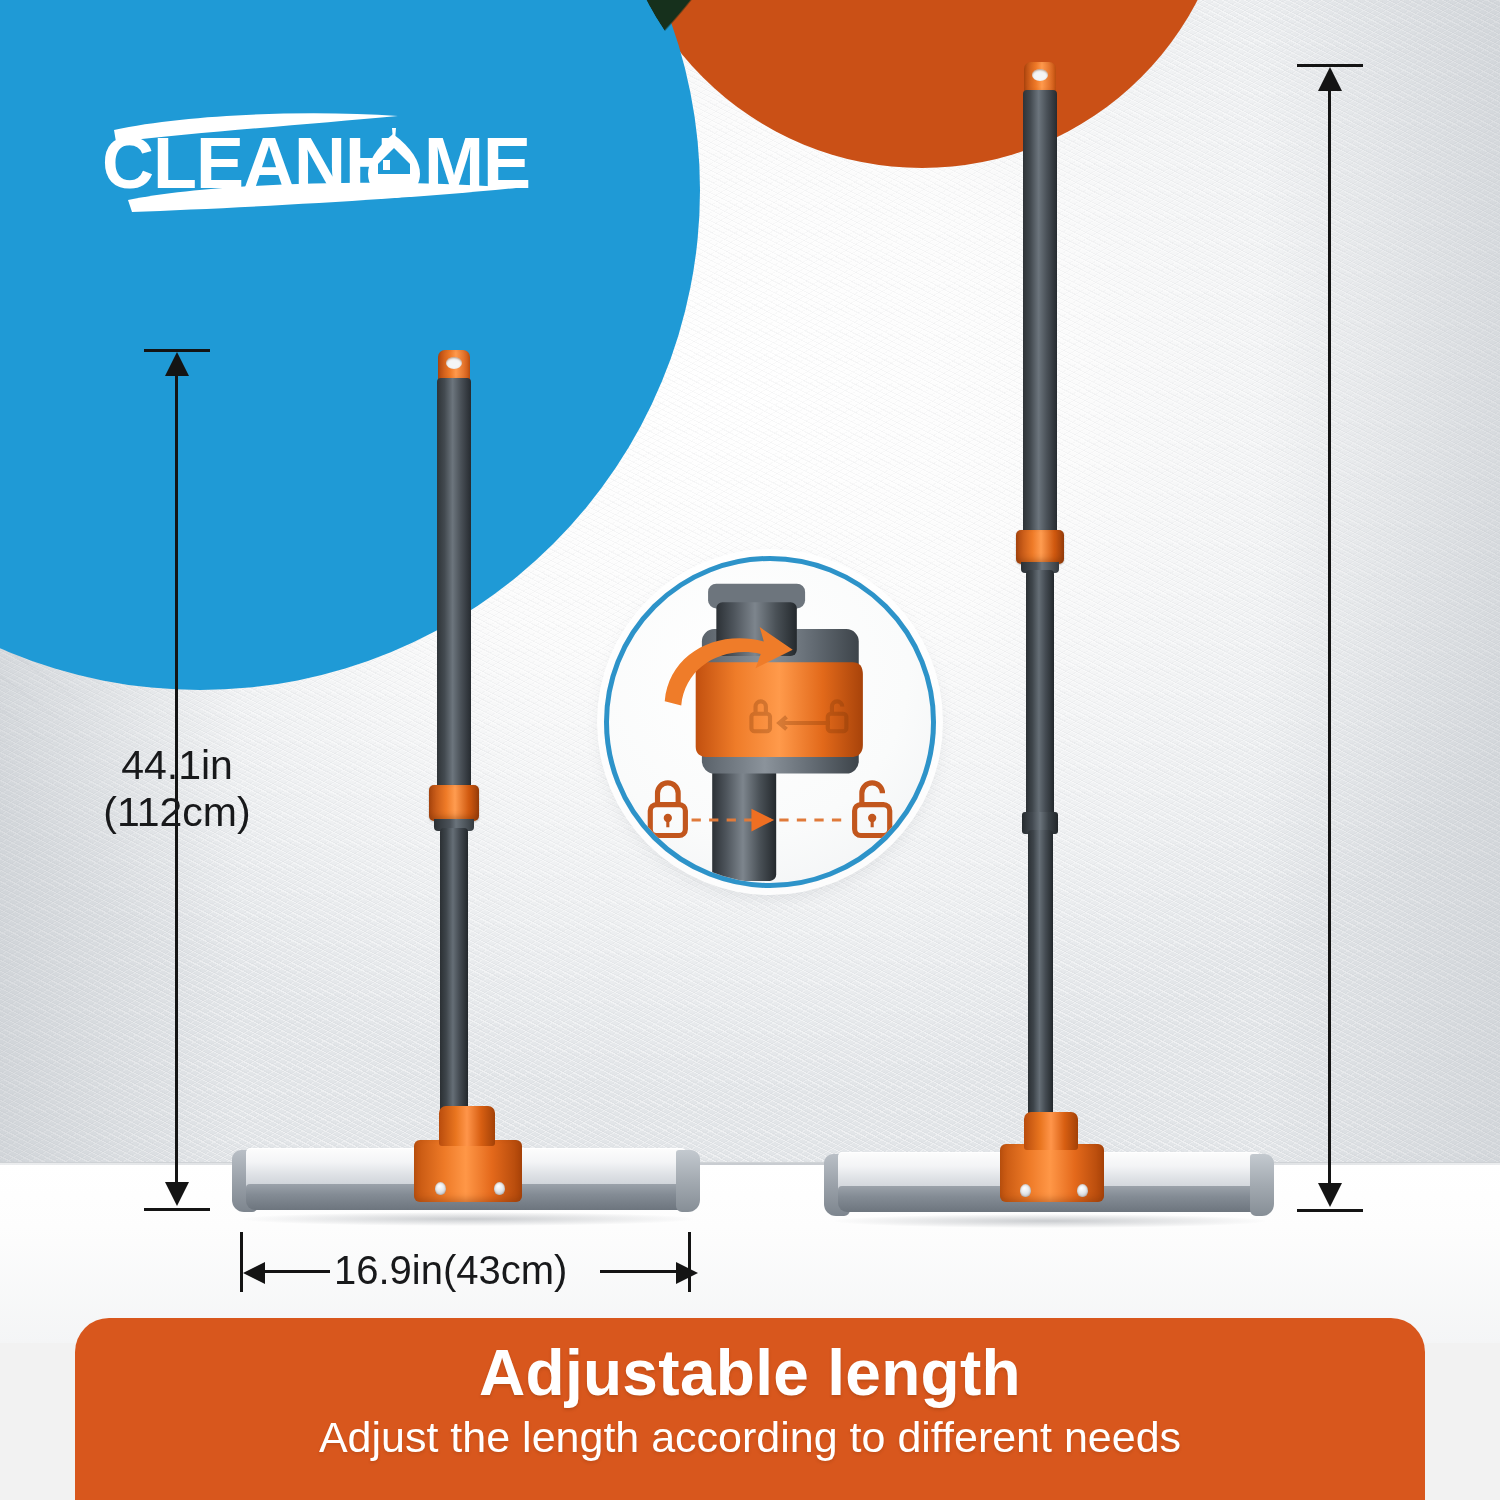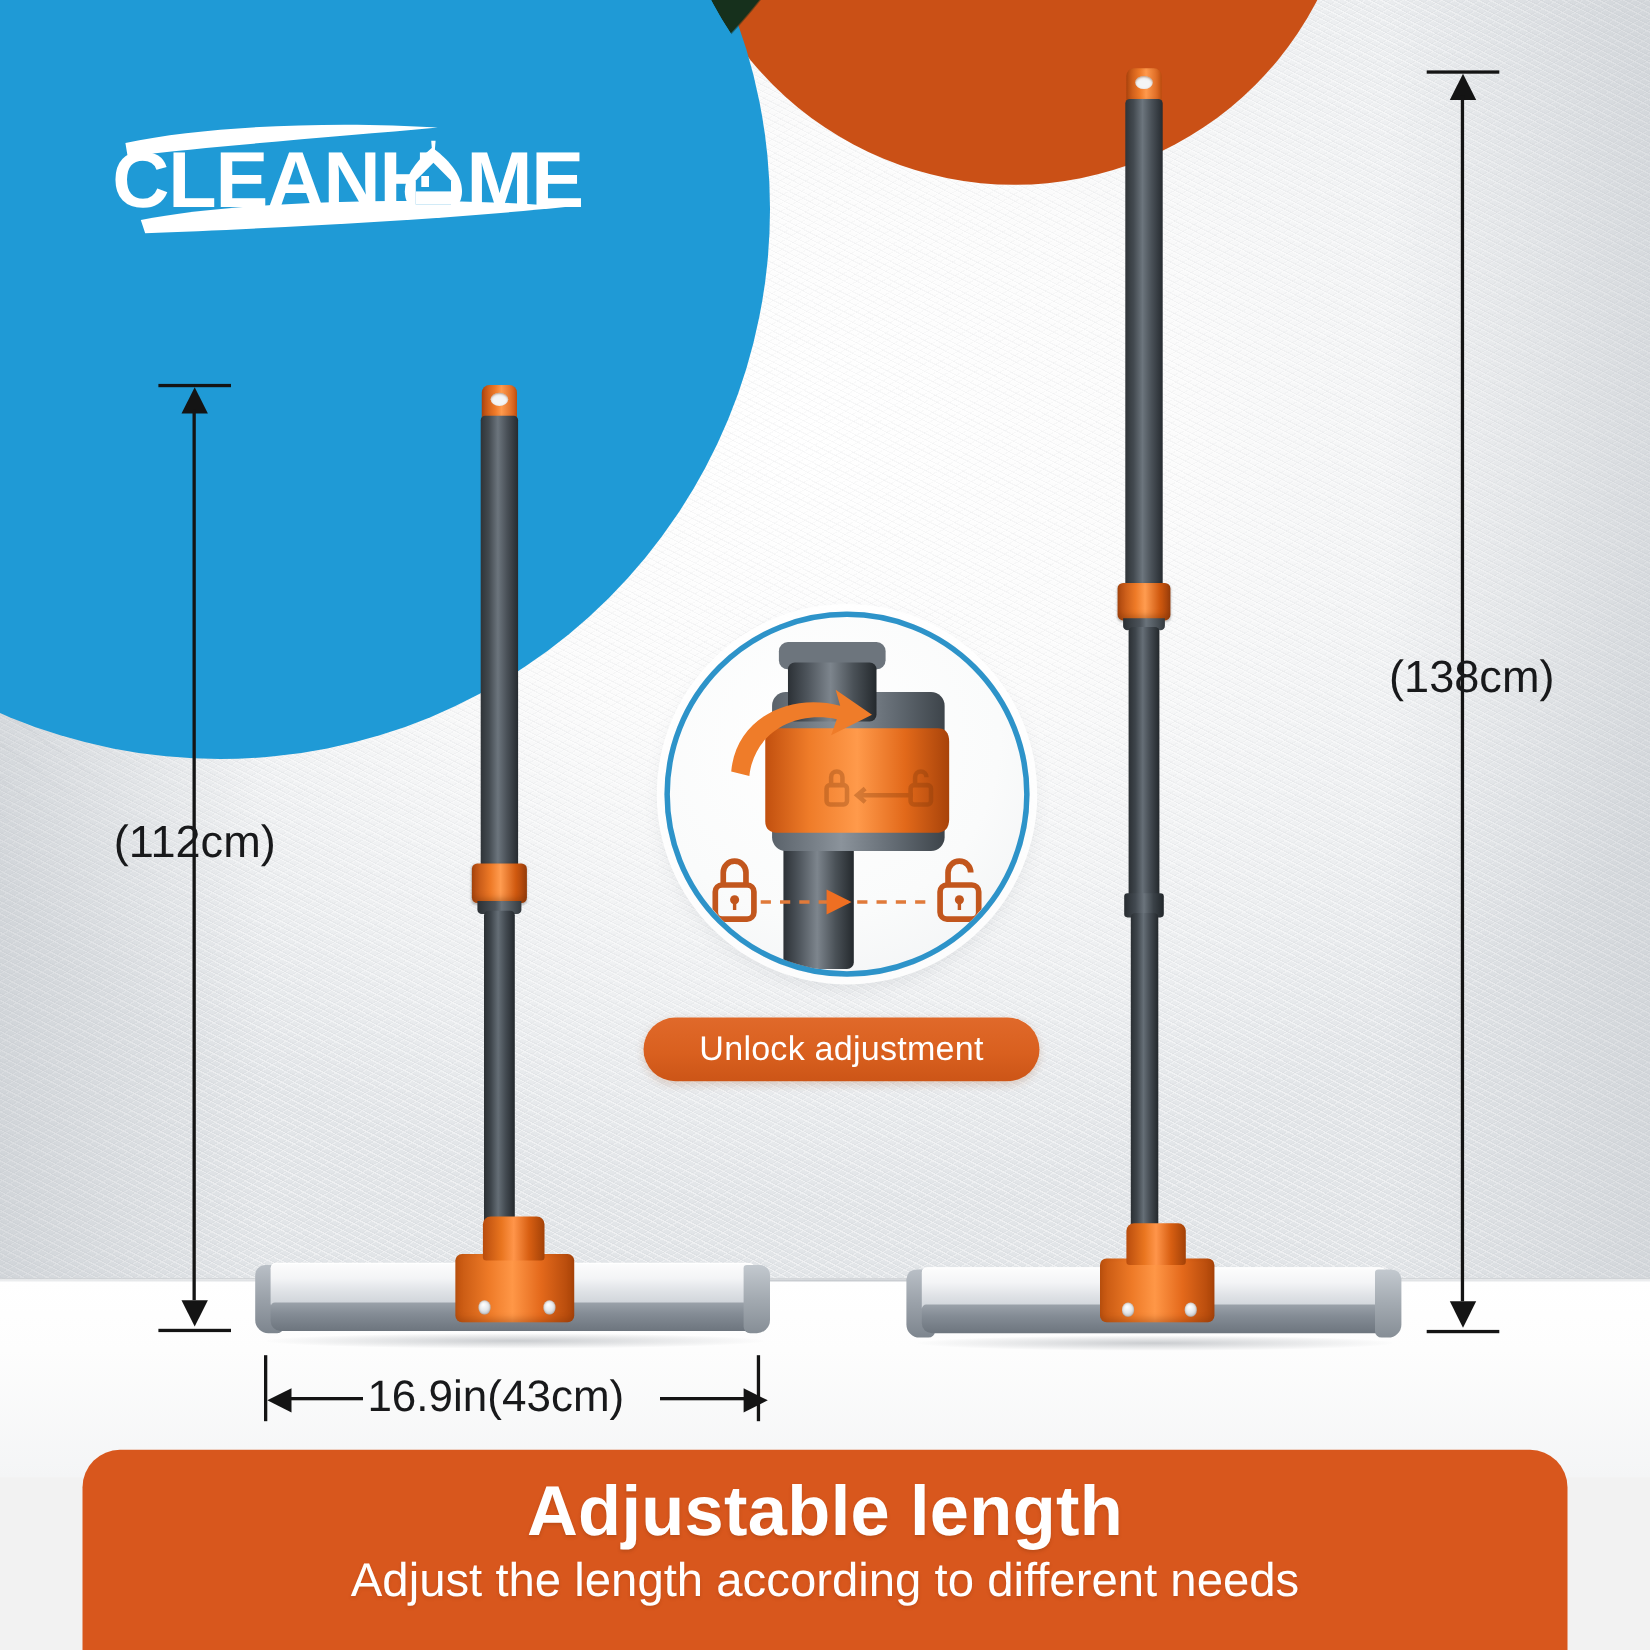--- a/index.html
+++ b/index.html
@@ -282,32 +282,32 @@
     </div>
   </div>
 
   <div>
     <div class="dim-cap" style="left:144px;top:349px;width:66px;"></div>
     <div class="dim-arrow-up" style="left:165px;top:352px;"></div>
     <div class="dim-v" style="left:175px;top:372px;height:810px;"></div>
     <div class="dim-arrow-down" style="left:165px;top:1182px;"></div>
     <div class="dim-cap" style="left:144px;top:1208px;width:66px;"></div>
     <div class="dim-label left" style="left:72px;top:742px;width:210px;">
+      <div>44.1in</div>
       <div>(112cm)</div>
     </div>
   </div>
 
   <div>
     <div class="dim-cap" style="left:1297px;top:64px;width:66px;"></div>
     <div class="dim-arrow-up" style="left:1318px;top:67px;"></div>
     <div class="dim-v" style="left:1328px;top:87px;height:1096px;"></div>
     <div class="dim-arrow-down" style="left:1318px;top:1183px;"></div>
     <div class="dim-cap" style="left:1297px;top:1209px;width:66px;"></div>
     <div class="dim-label right" style="left:1232px;top:592px;width:212px;">
-      <div>(138cm)</div>
     </div>
   </div>
 
   <div>
     <div class="dim-tick" style="left:240px;top:1232px;height:60px;"></div>
     <div class="dim-tick" style="left:688px;top:1232px;height:60px;"></div>
     <div class="dim-h" style="left:252px;top:1270px;width:78px;"></div>
     <div class="dim-arrow-left" style="left:243px;top:1262px;"></div>
     <div class="dim-h" style="left:600px;top:1270px;width:78px;"></div>
     <div class="dim-arrow-right" style="left:676px;top:1262px;"></div>
@@ -371,22 +371,19 @@
         <path d="M245 236 v-11 a10 10 0 0 1 20 0"></path>
       </g>
       <circle cx="255" cy="249" r="4" fill="#c2561d"></circle>
       <rect x="253.5" y="250" width="3" height="8" fill="#c2561d"></rect>
 
       <line x1="80" y1="251" x2="230" y2="251" stroke="#e07a3a" stroke-width="3" stroke-dasharray="9 8"></line>
       <path d="M138 240 L160 251 L138 262 Z" fill="#ef6f22"></path>
     </svg>
   </div>
 
-  <div class="lock-badge">
-    <span>Unlock adjustment</span>
-  </div>
 
   <div class="banner">
     <div class="banner-title">Adjustable length</div>
     <div class="banner-sub">Adjust the length according to different needs</div>
   </div>
 
 </div>
 
 </body></html>

